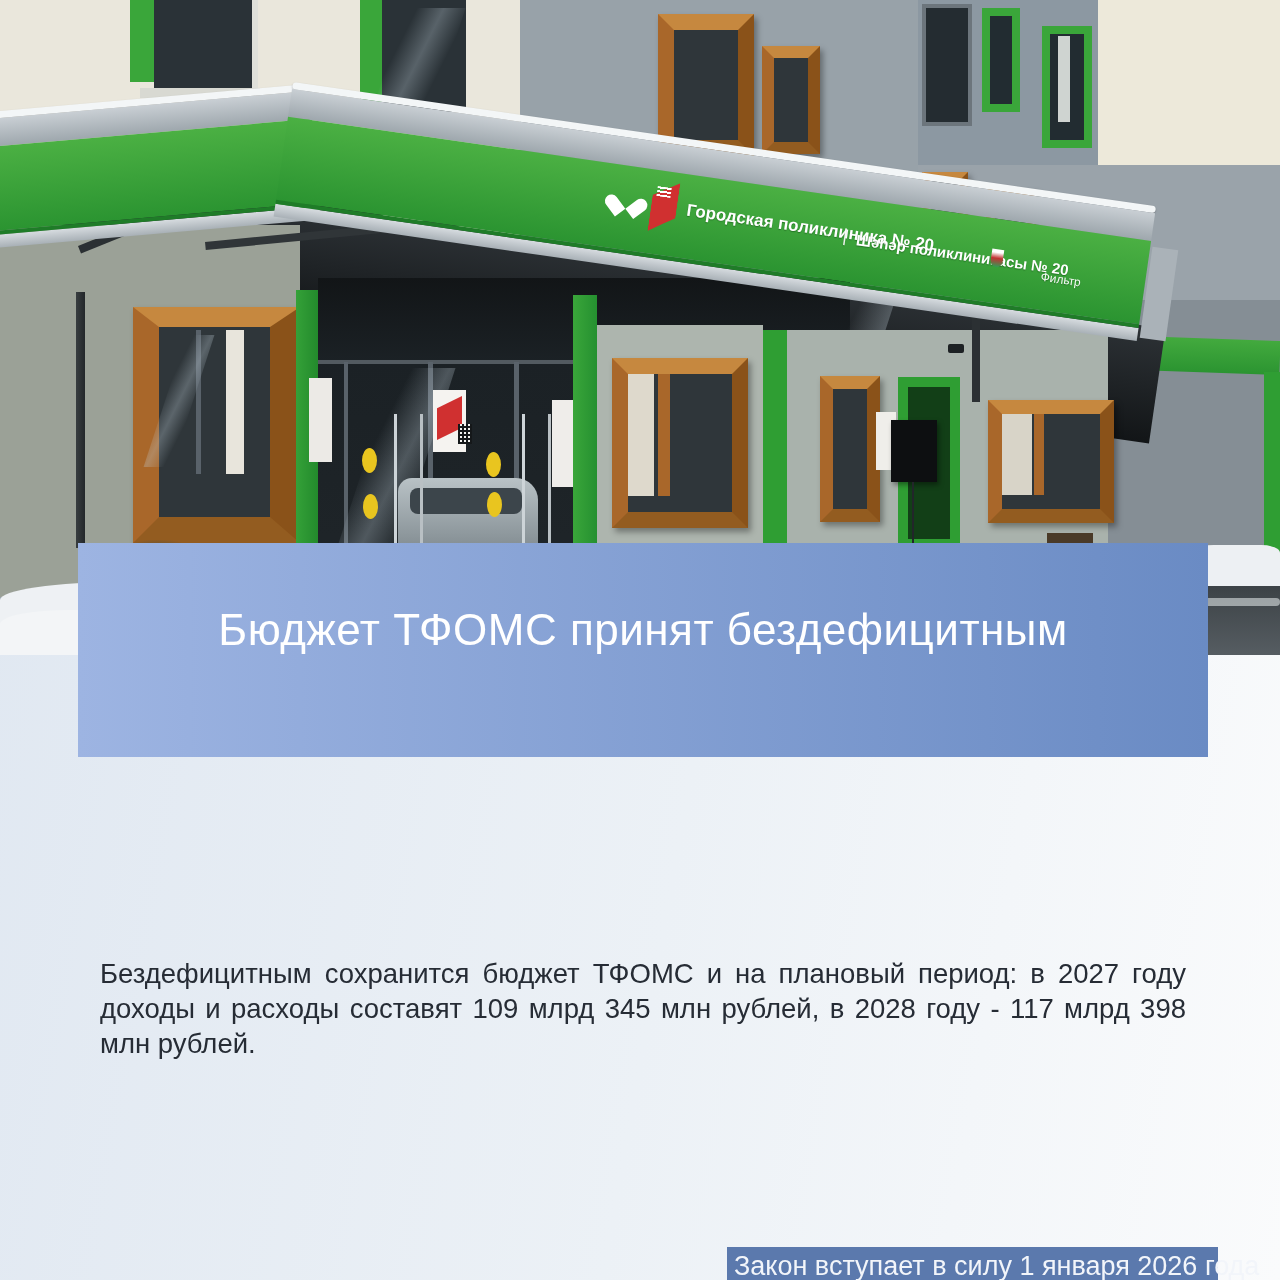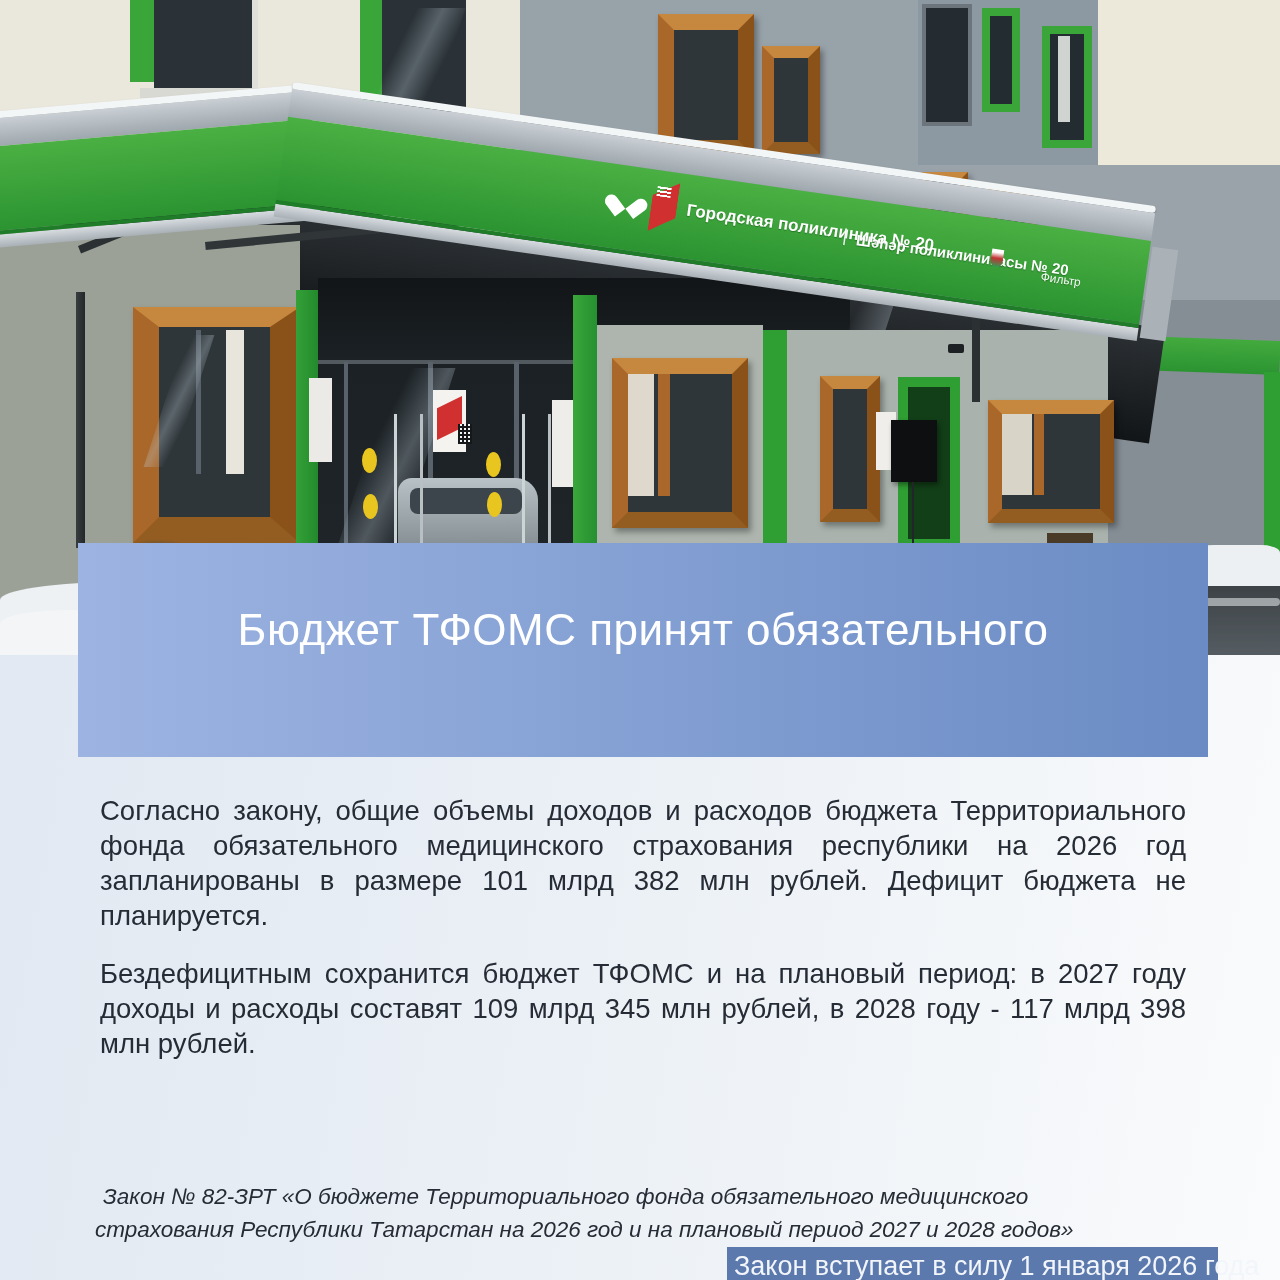--- a/index.html
+++ b/index.html
@@ -169,25 +169,23 @@
     <div class="ab" style="left:88px;top:540px;width:140px;height:105px;background:radial-gradient(ellipse at 50% 55%,#565c4e 0%,#474d41 55%,transparent 72%);"></div>
     <div class="ab" style="left:0;top:610px;width:140px;height:45px;background:#f3f5f7;border-radius:50% 30% 0 0/14px 8px 0 0;"></div>
     <div class="ab" style="left:300px;top:612px;width:815px;height:43px;background:#474d52;"></div>
     <div class="ab" style="left:1185px;top:545px;width:95px;height:48px;background:#edf0f3;border-radius:30% 20% 0 0/12px 8px 0 0;"></div>
     <div class="ab" style="left:1108px;top:586px;width:172px;height:69px;background:linear-gradient(#3c4246,#565d62);"></div>
     <div class="ab" style="left:1200px;top:598px;width:80px;height:8px;background:rgba(235,240,243,.55);border-radius:4px;"></div>
     <div class="ab" style="left:1047px;top:533px;width:46px;height:20px;background:#4a3a28;"></div>
   </div>
 
   <div class="titleBanner">
-    <div class="t">Бюджет ТФОМС принят обязательного</div>
+    <div class="t">Бюджет ТФОМС принят бездефицитным</div>
   </div>
 
-  <p class="para" style="top:793px;">Согласно закону, общие объемы доходов и расходов бюджета Территориального фонда обязательного медицинского страхования республики на 2026 год запланированы в размере 101 млрд 382 млн рублей. Дефицит бюджета не планируется.</p>
   <p class="para" style="top:956px;">Бездефицитным сохранится бюджет ТФОМС и на плановый период: в 2027 году доходы и расходы составят 109 млрд 345 млн рублей, в 2028 году - 117 млрд 398 млн рублей.</p>
 
-  <div class="cite">Закон № 82-ЗРТ «О бюджете Территориального фонда обязательного медицинского страхования Республики Татарстан на 2026 год и на плановый период 2027 и 2028 годов»</div>
 
   <div class="footerBanner">
     <span class="t">Закон вступает в силу 1 января 2026 года</span>
   </div>
 
 </div>
 
 </body></html>

